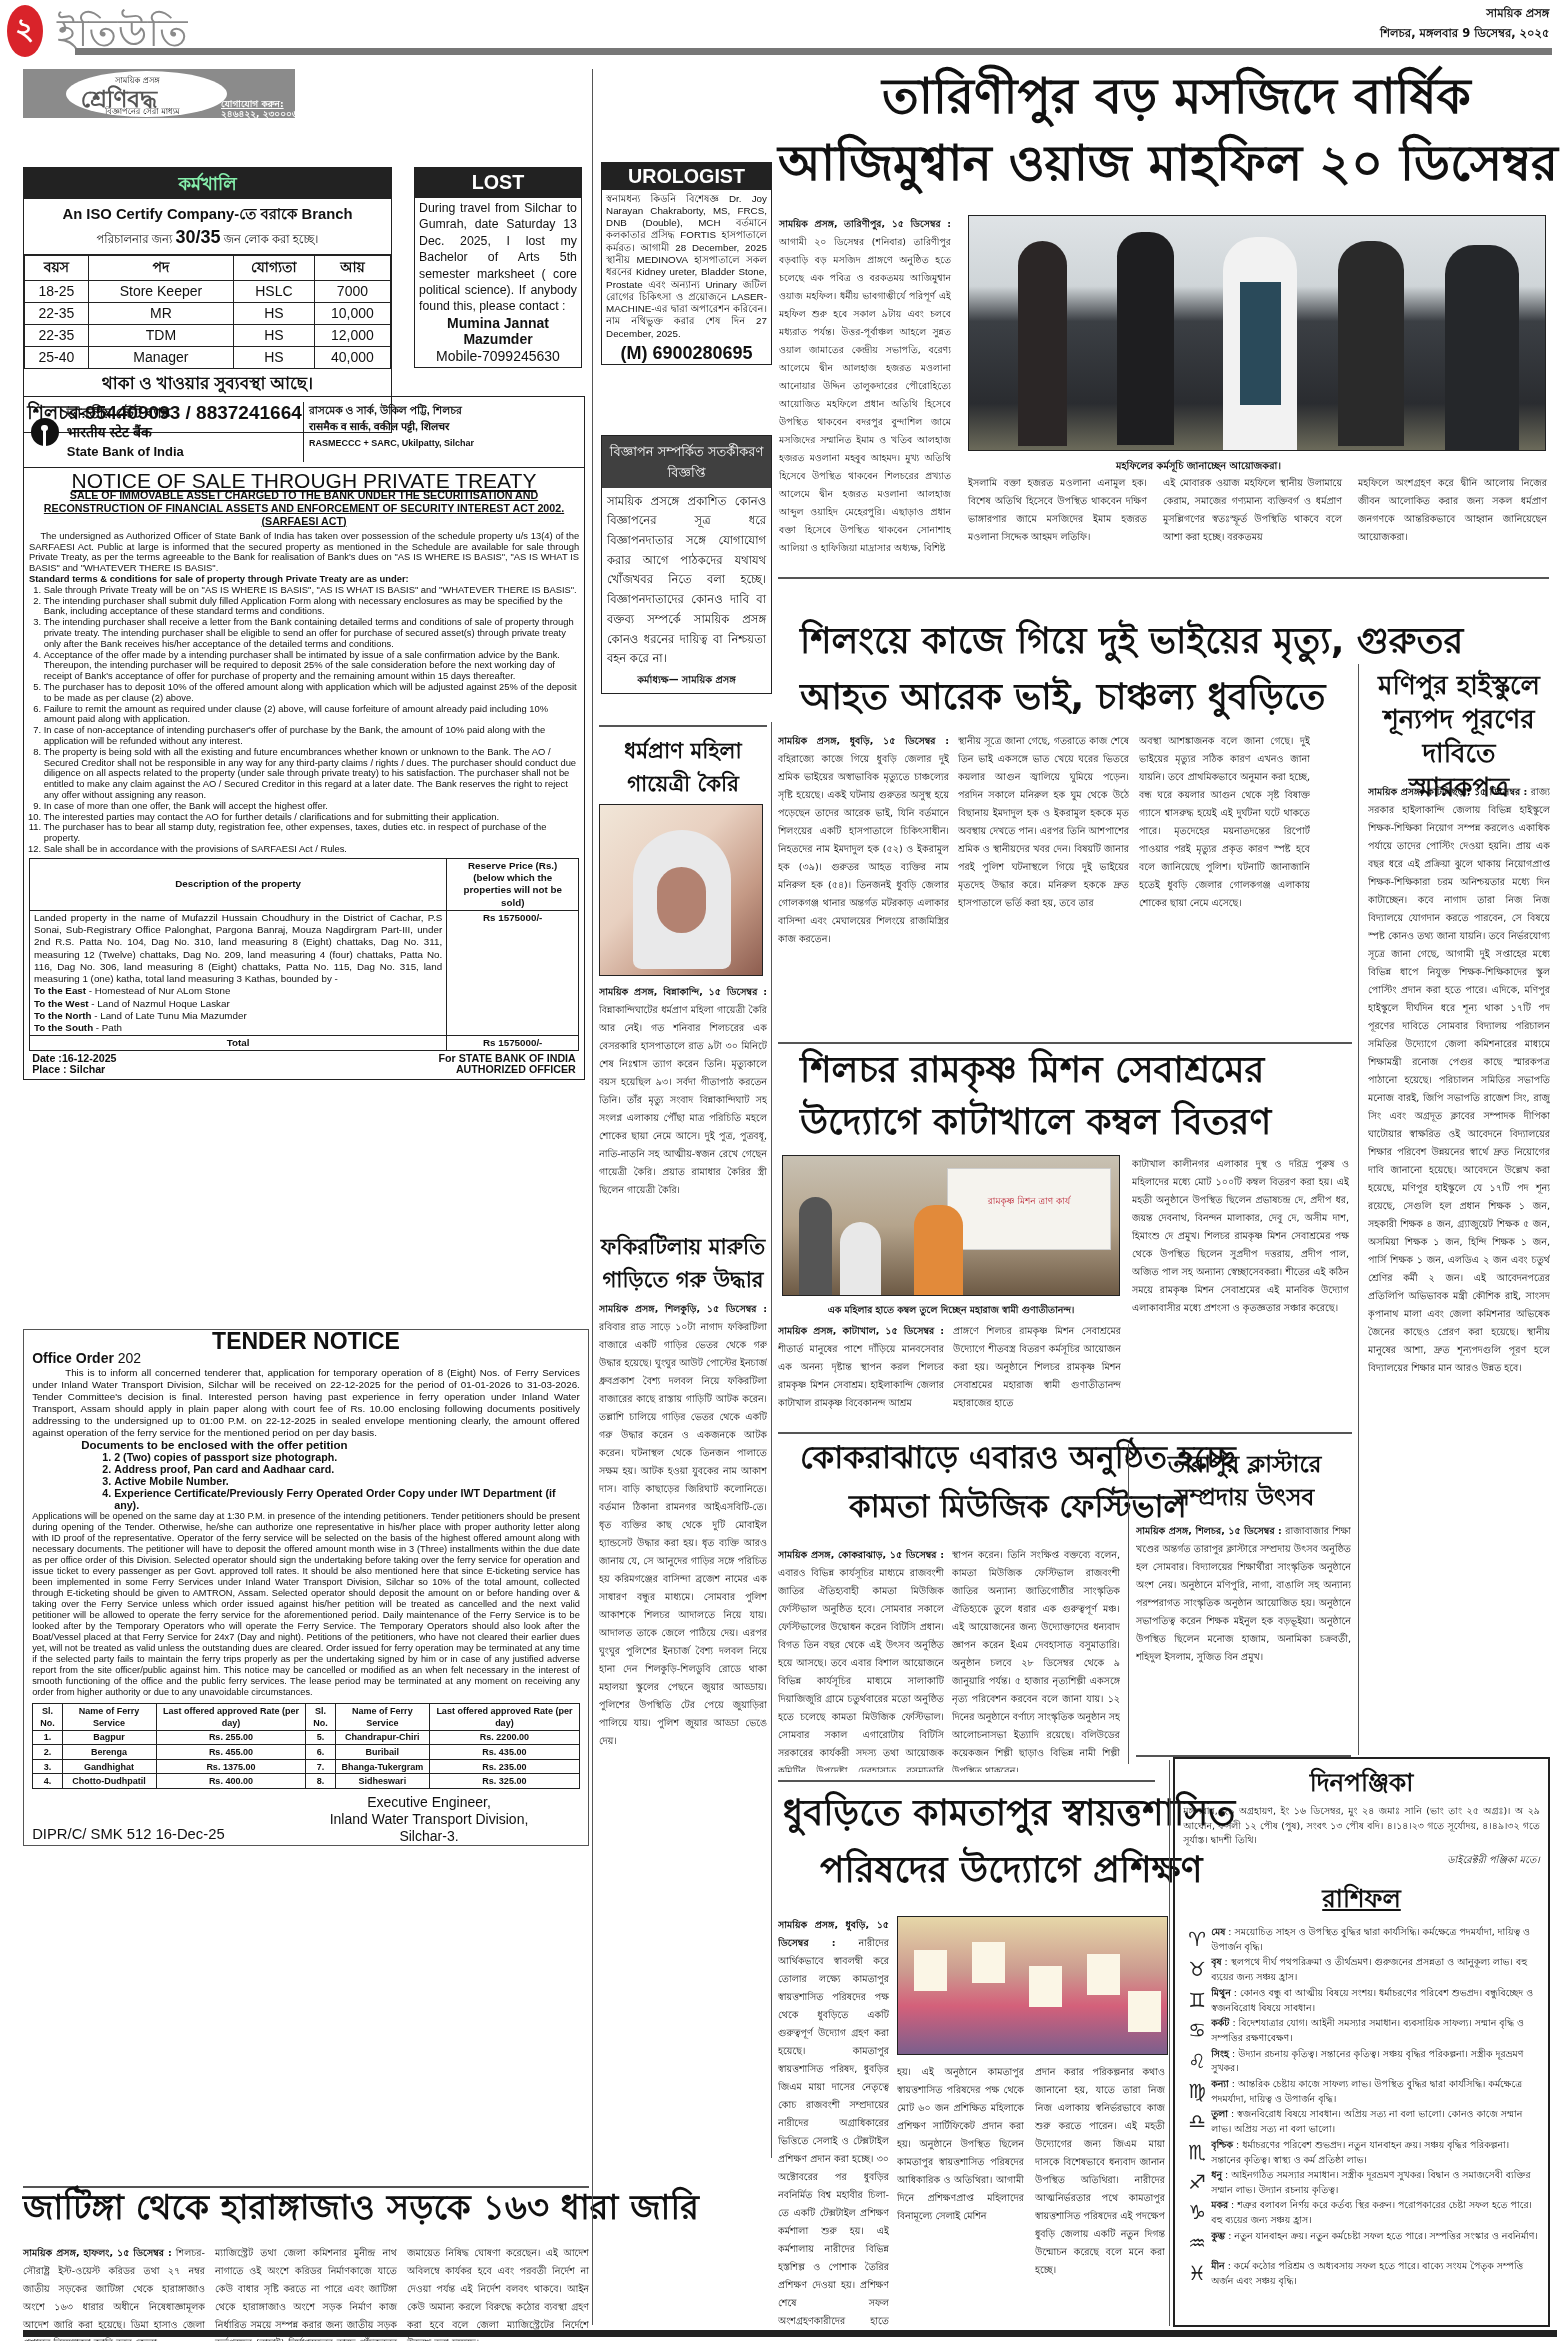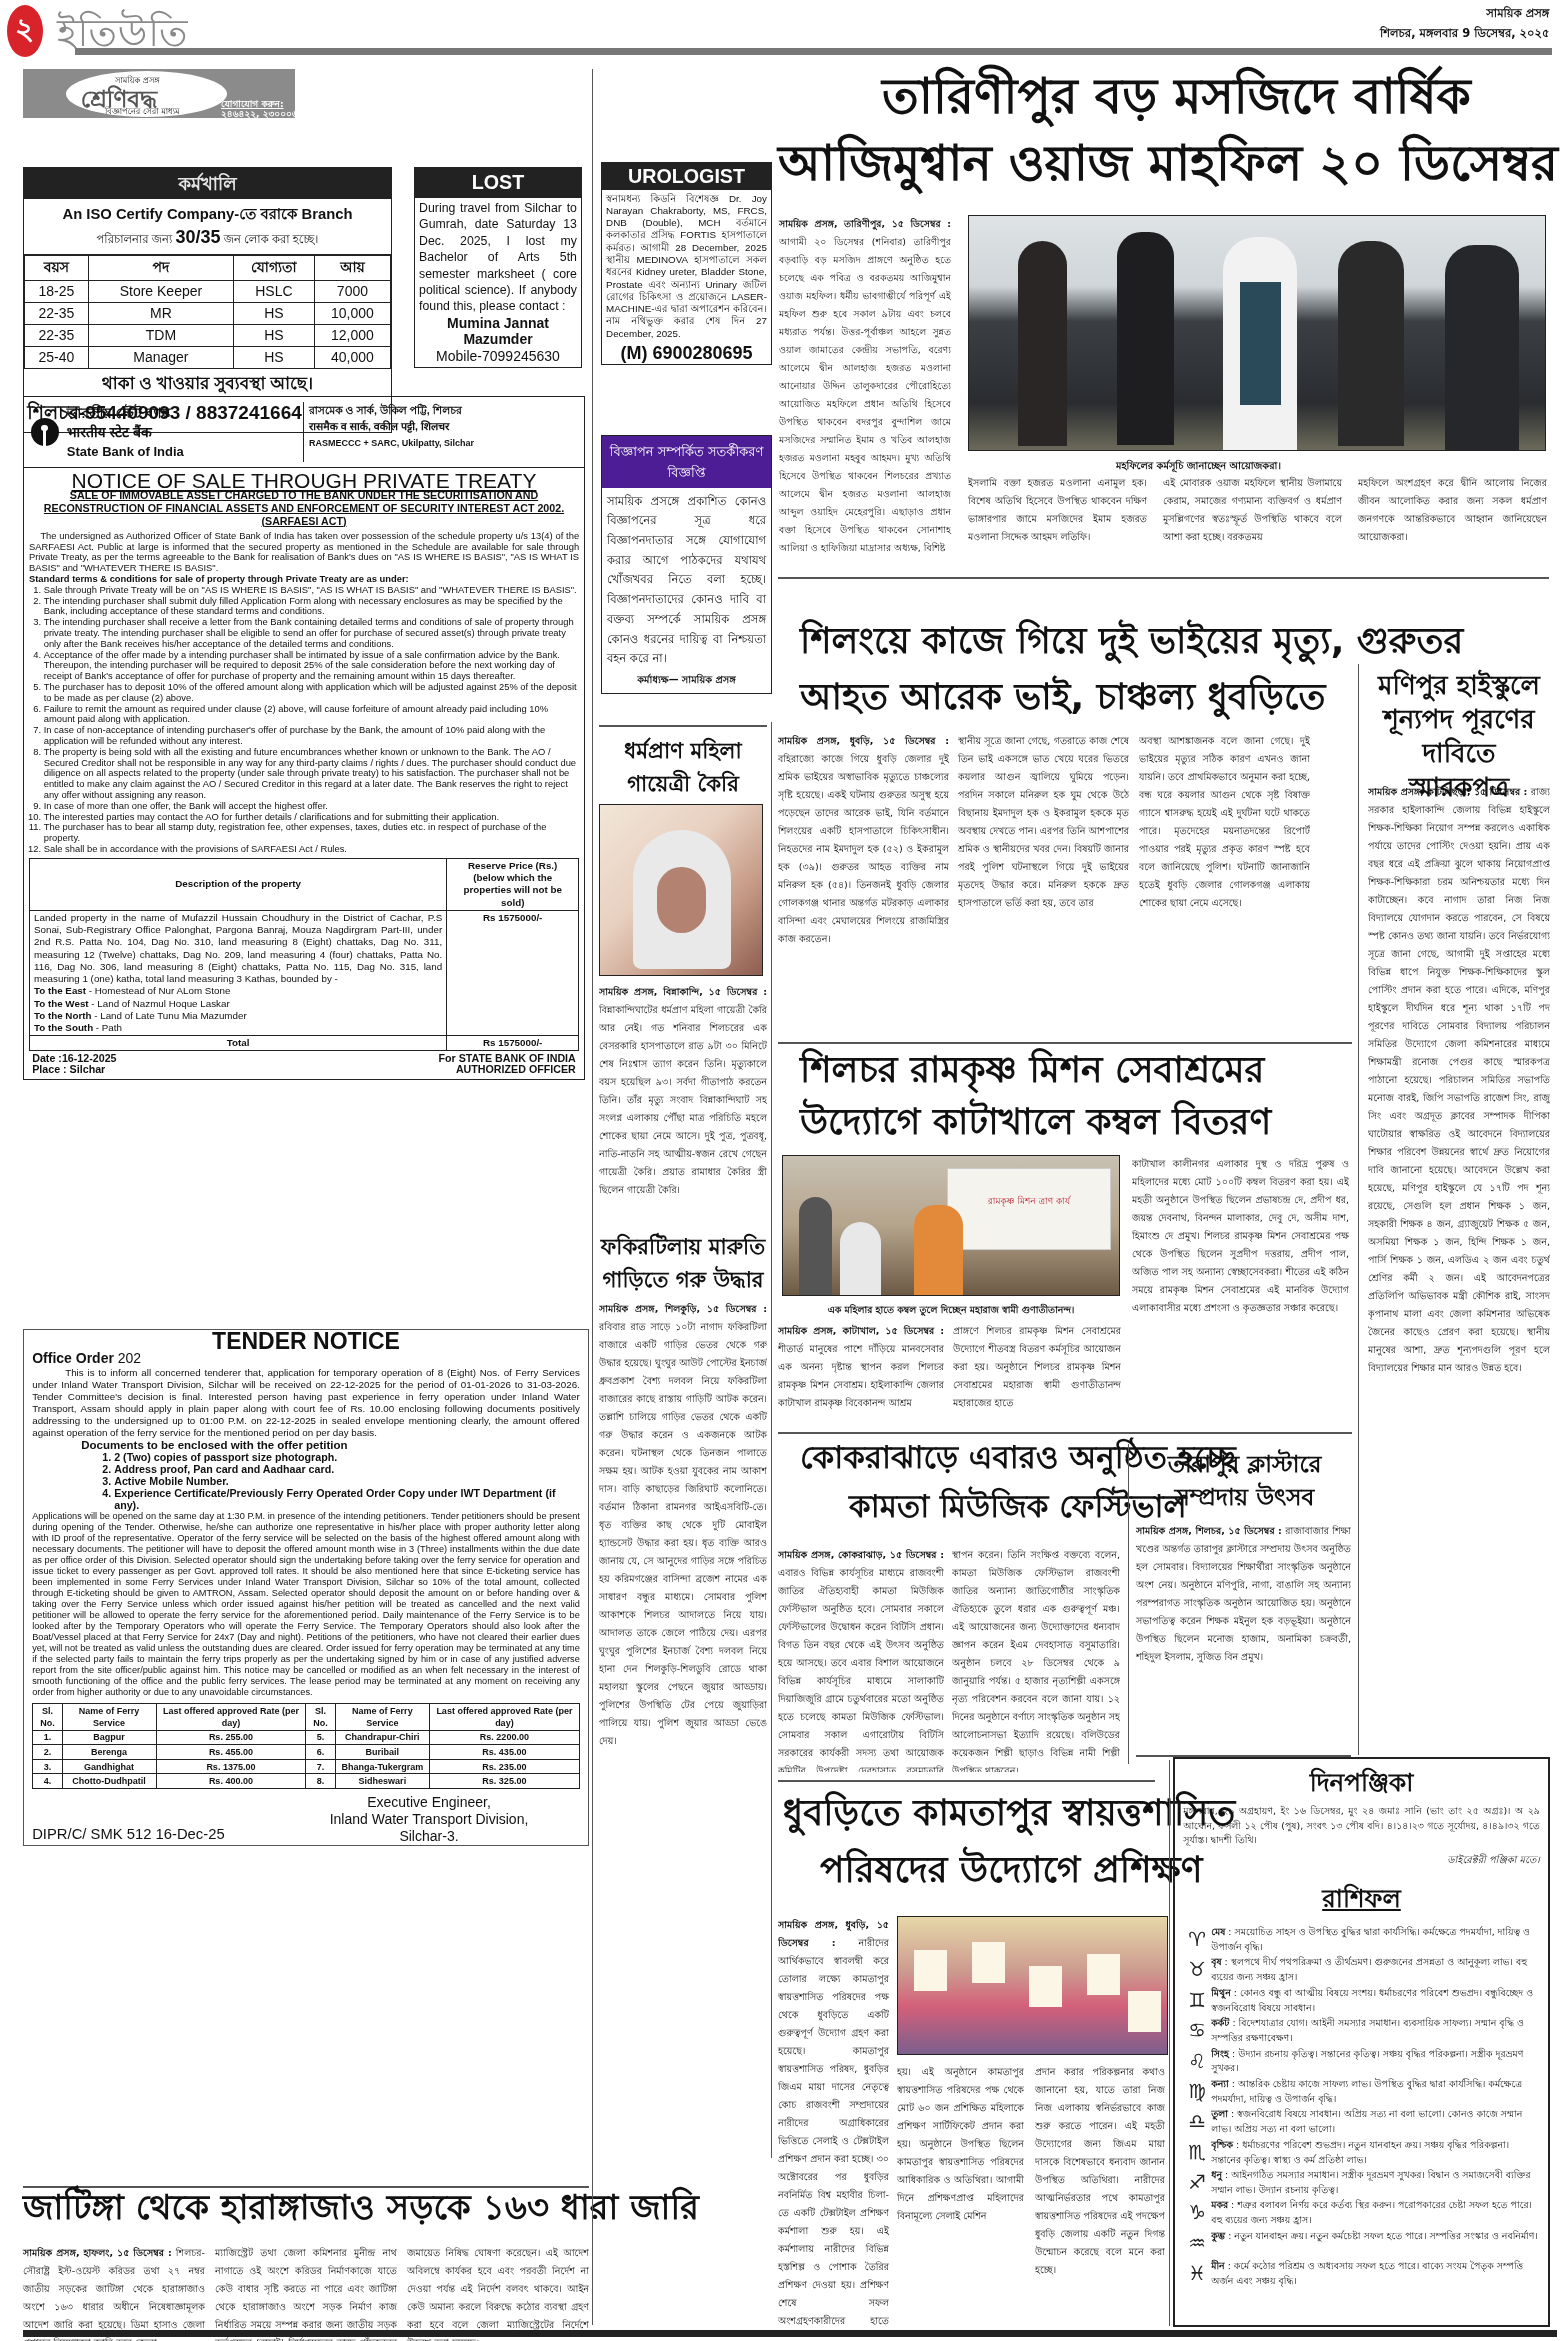--- a/index.html
+++ b/index.html
@@ -19,41 +19,41 @@
 #dateline{right:11.5px;top:24.6px;font-size:11.5px;font-weight:bold}
 
 #cbanner{left:23px;top:69px;width:272px;height:49px;background:#8b8b8b}
 #coval{left:66px;top:71px;width:161px;height:46px;background:#fff;border-radius:50%;text-align:center}
 #coval .s{font-size:8.2px;position:absolute;left:49px;top:3.3px}
 #coval .t{font-size:23px;font-weight:bold;color:#555;position:absolute;left:14.8px;top:9.8px}
 #coval .u{font-size:8.2px;position:absolute;left:39px;top:34px}
 #ccontact{left:221px;top:100px;color:#fff;font-size:9px;font-weight:bold;line-height:9.8px}
 
 #job{left:23px;top:167px;width:369px;border:1.6px solid #222}
-#job .hd{background:#222;color:#e5e5e5;font-size:18px;text-align:center;height:31px;line-height:31px;font-weight:bold}
+#job .hd{background:#222;color:#86efac;font-size:18px;text-align:center;height:31px;line-height:31px;font-weight:bold}
 #job .sub{text-align:center;font-size:14.8px;font-weight:bold;padding:3.3px 3.3px 0}
 #job .sub2{text-align:center;font-size:11.5px;padding-bottom:3.3px;border-bottom:1.6px solid #222}
 #job table{width:100%;border-collapse:collapse;font-size:14px;text-align:center}
 #job td,#job th{border:0.8px solid #222;height:22px}
 #job th{font-weight:bold}
 #job .f1{font-size:17px;font-weight:bold;text-align:center;padding-top:1.6px}
 #job .f2{font-size:19px;font-weight:bold;padding:0 3.3px 1.6px}
 
 #lost{left:414px;top:167px;width:168px;border:1.6px solid #222}
 #lost .hd{background:#222;color:#fff;font-size:19.7px;font-weight:bold;text-align:center;height:29.5px;line-height:29.5px}
 #lost .bd{font-size:12.3px;line-height:16.4px;padding:2.5px 4.1px}
 #lost .nm{font-weight:bold;text-align:center}
 
 #uro{left:601px;top:162px;width:171px;border:1.6px solid #222}
 #uro .hd{background:#222;color:#fff;font-size:19.7px;font-weight:bold;text-align:center;height:27px;line-height:27px}
 #uro .bd{font-size:9.8px;line-height:12.3px;padding:2.5px 4.1px}
 #uro .ph{font-size:18px;font-weight:bold;text-align:center}
 
 #warn{left:601px;top:435px;width:171px;border:1.6px solid #222}
-#warn .hd{background:#4c1d95;color:#fff;font-size:13px;text-align:center;line-height:21.3px;padding:4.9px 0}
+#warn .hd{background:#404040;color:#fff;font-size:13px;text-align:center;line-height:21.3px;padding:4.9px 0}
 #warn .bd{font-size:11.5px;line-height:19.7px;padding:3.3px 4.9px}
 
 #sbi{left:23px;top:396px;width:562px;border:1.6px solid #222}
 #sbi .top{display:flex;border-bottom:1.6px solid #222;height:71px}
 #sbi .logo{width:279px;display:flex;align-items:center;padding-left:6.6px}
 #sbi .circ{width:28px;height:28px;border-radius:50%;background:#111;position:relative;margin-right:8.2px}
 #sbi .circ:after{content:"";position:absolute;left:10.7px;top:6.6px;width:6.6px;height:6.6px;background:#fff;border-radius:50%}
 #sbi .circ:before{content:"";position:absolute;left:12.3px;top:11.5px;width:3.3px;height:16.4px;background:#fff}
 #sbi .lname div{font-weight:bold;line-height:19px}
 #sbi .addr{border-left:1.6px solid #222;margin:4.9px 0;padding-left:4.9px;font-size:10.7px;font-weight:bold;line-height:16.4px}

